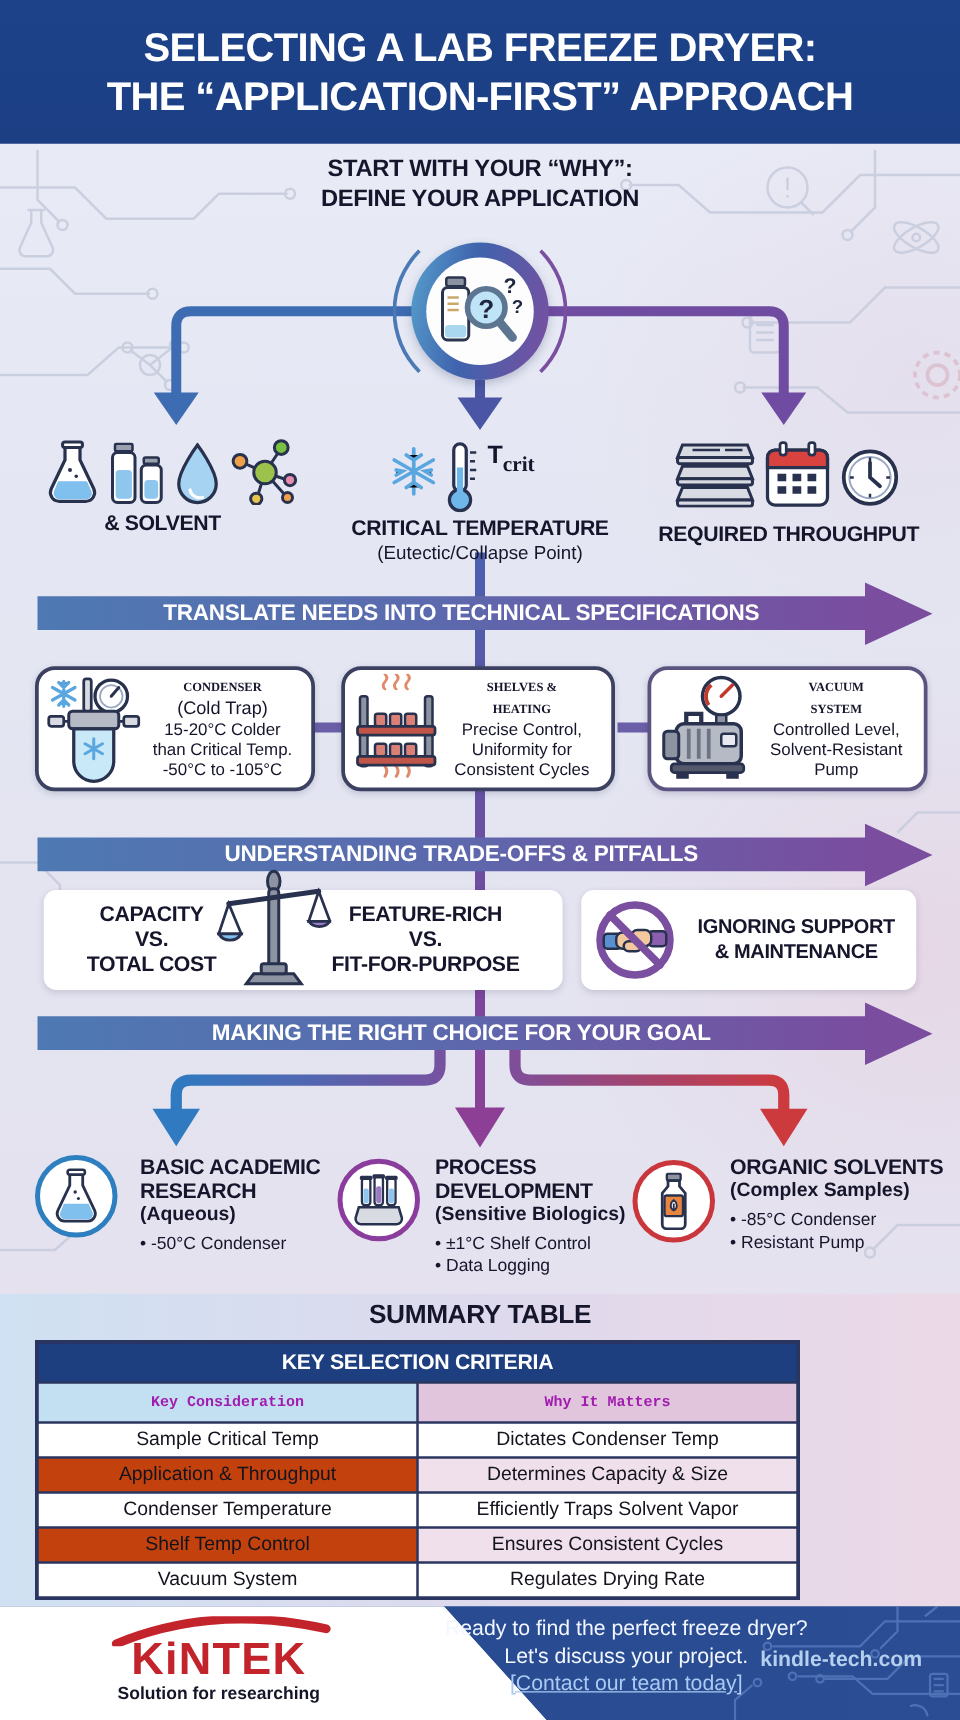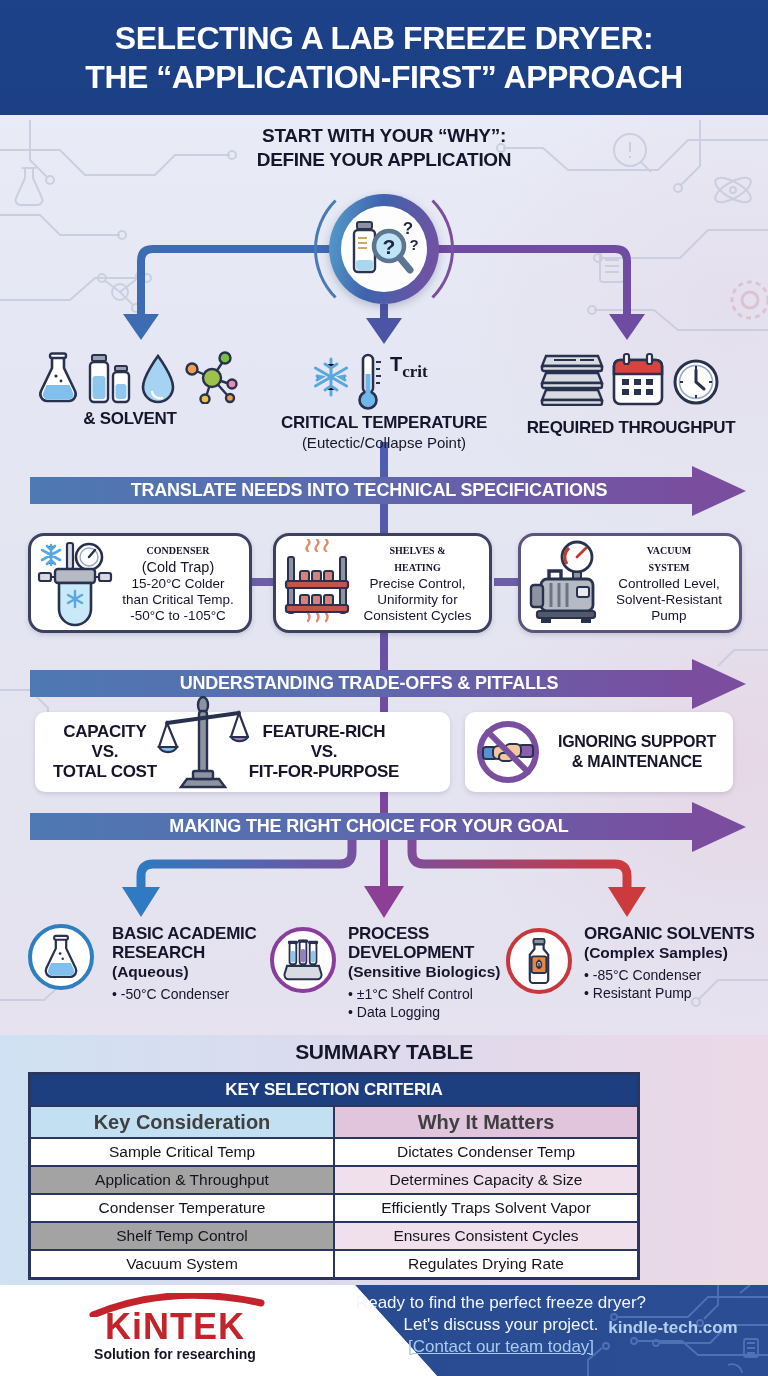--- a/index.html
+++ b/index.html
@@ -67,25 +67,25 @@
   .goal-tx .g3{font-weight:500;font-size:14px;line-height:18px;color:#15152b;}
 
   
   .summary-panel{left:0;top:1035px;width:768px;height:250px;
     background:linear-gradient(90deg,#cfe1f2,#dfd9ec 55%,#ecd9e7);}
   .summary-title{left:0;top:1040px;width:768px;text-align:center;font-weight:800;font-size:21px;color:#15152b;letter-spacing:-.3px;}
   .tbl{left:28px;top:1072px;width:612px;background:#2b3660;border:3px solid #2b3660;
     display:grid;grid-template-columns:1fr 1fr;gap:2px;}
   .tbl .th{grid-column:1/3;height:30px;background:#1d3f80;color:#fff;font-weight:800;font-size:17px;
     display:flex;align-items:center;justify-content:center;letter-spacing:-.2px;}
-  .tbl .ch{height:30px;font-weight:800;font-size:20px;color:#404040;display:flex;align-items:center;justify-content:center;}
+  .tbl .ch{height:30px;font-weight:800;font-size:12px;color:#a21caf;display:flex;align-items:center;justify-content:center;font-family:Liberation Mono, monospace;}
   .tbl .ca{background:#c3dff2;} .tbl .cb{background:#e1c5dd;}
   .tbl .cell{height:26px;background:#fff;font-weight:500;font-size:15.5px;color:#14141f;
     display:flex;align-items:center;justify-content:center;}
-  .tbl .tint-a{background:#a3a3a3;} .tbl .tint-b{background:#f0e0ec;}
+  .tbl .tint-a{background:#c2410c;} .tbl .tint-b{background:#f0e0ec;}
 
   
   .footer{left:0;top:1285px;width:768px;height:91px;background:linear-gradient(90deg,#27498e,#2a4d94);}
   .footer-white{left:0;top:1285px;width:440px;height:91px;background:#fff;
     -webkit-clip-path:polygon(0 0,355px 0,437px 91px,0 91px);clip-path:polygon(0 0,355px 0,437px 91px,0 91px);}
   .logo{left:30px;top:1293px;width:290px;text-align:center;}
   .logo-text{font-weight:800;font-size:36px;line-height:36px;color:#c3232b;letter-spacing:1px;margin-top:-8px;}
   .tagline{font-weight:700;font-size:14px;color:#15152a;margin-top:1px;}
   .cta{left:345px;top:1292px;width:312px;text-align:center;color:#f2f6ff;font-size:17px;line-height:22px;font-weight:500;}
   .cta a{color:#aacaf2;text-decoration:underline;font-weight:500;}
@@ -398,21 +398,21 @@
       <div class="cl">Controlled Level,</div>
       <div class="cl">Solvent-Resistant</div>
       <div class="cl">Pump</div>
     </div>
   </div>
 
   <div class="abs banner" style="top:670px;">
     <span class="bt">UNDERSTANDING TRADE-OFFS &amp; PITFALLS</span>
   </div>
 
-  <div class="abs trade" style="left:35px;width:415px;justify-content:flex-start;padding:0 18px;">
+  <div class="abs trade" style="left:35px;width:415px;justify-content:center;padding:0 18px;">
     <div class="tt">
       <div>CAPACITY</div>
       <div>VS.</div>
       <div>TOTAL COST</div>
     </div>
     <svg width="92" height="100" viewBox="0 0 92 100" style="margin-top:-22px;">
       <ellipse cx="46" cy="14" rx="5" ry="8" fill="#8d93a0" stroke="#28324e" stroke-width="2.4"></ellipse>
       <rect x="42" y="20" width="8" height="62" rx="3" fill="#8d93a0" stroke="#28324e" stroke-width="2.4"></rect>
       <path d="M30 88 h32 l6 8 H24 z" fill="#8d93a0" stroke="#28324e" stroke-width="2.4"></path>
       <rect x="36" y="80" width="20" height="8" rx="2" fill="#8d93a0" stroke="#28324e" stroke-width="2.4"></rect>

